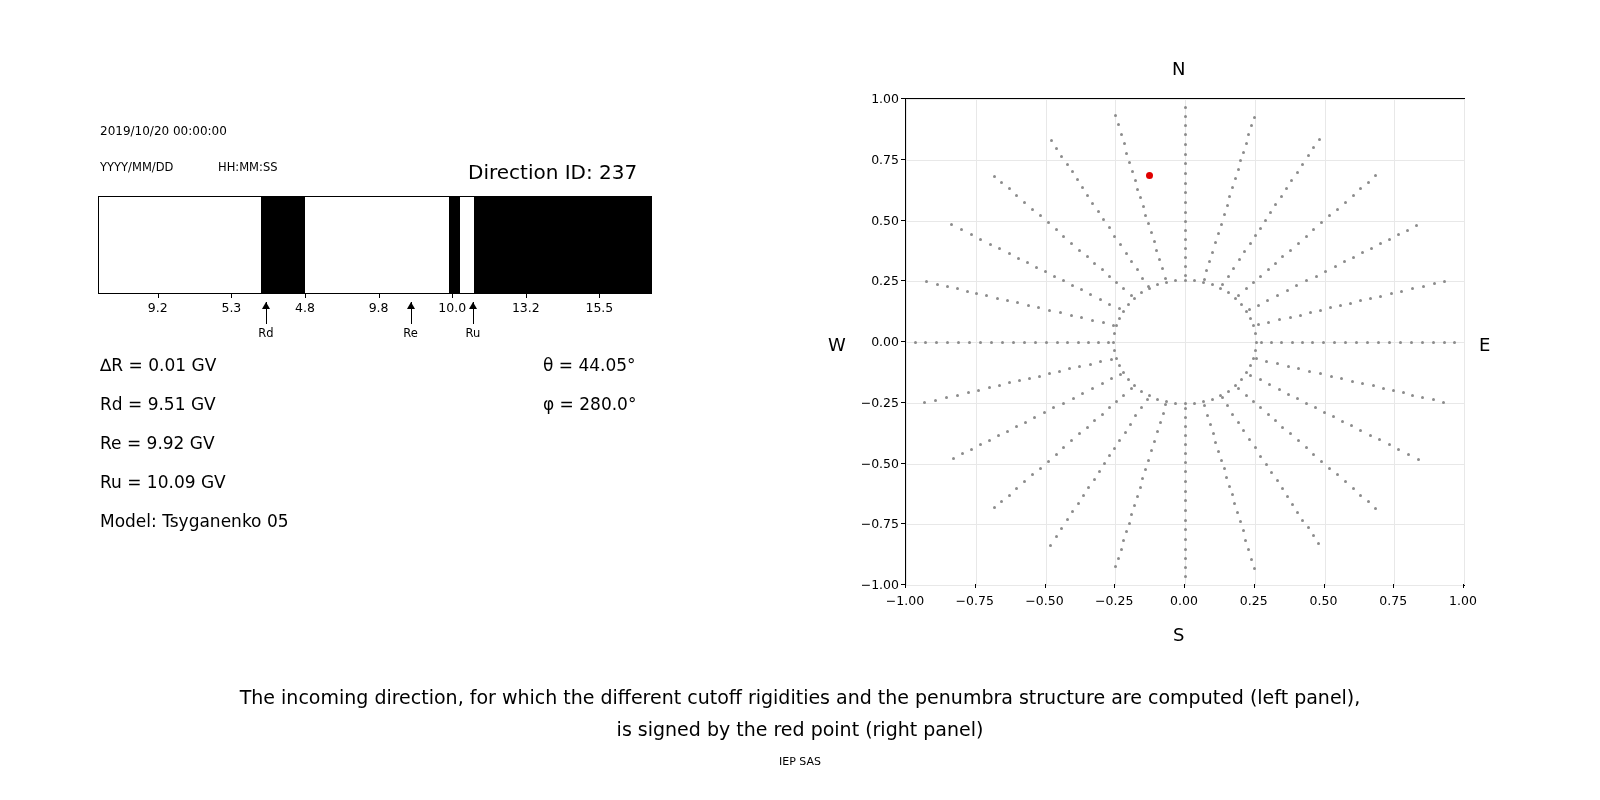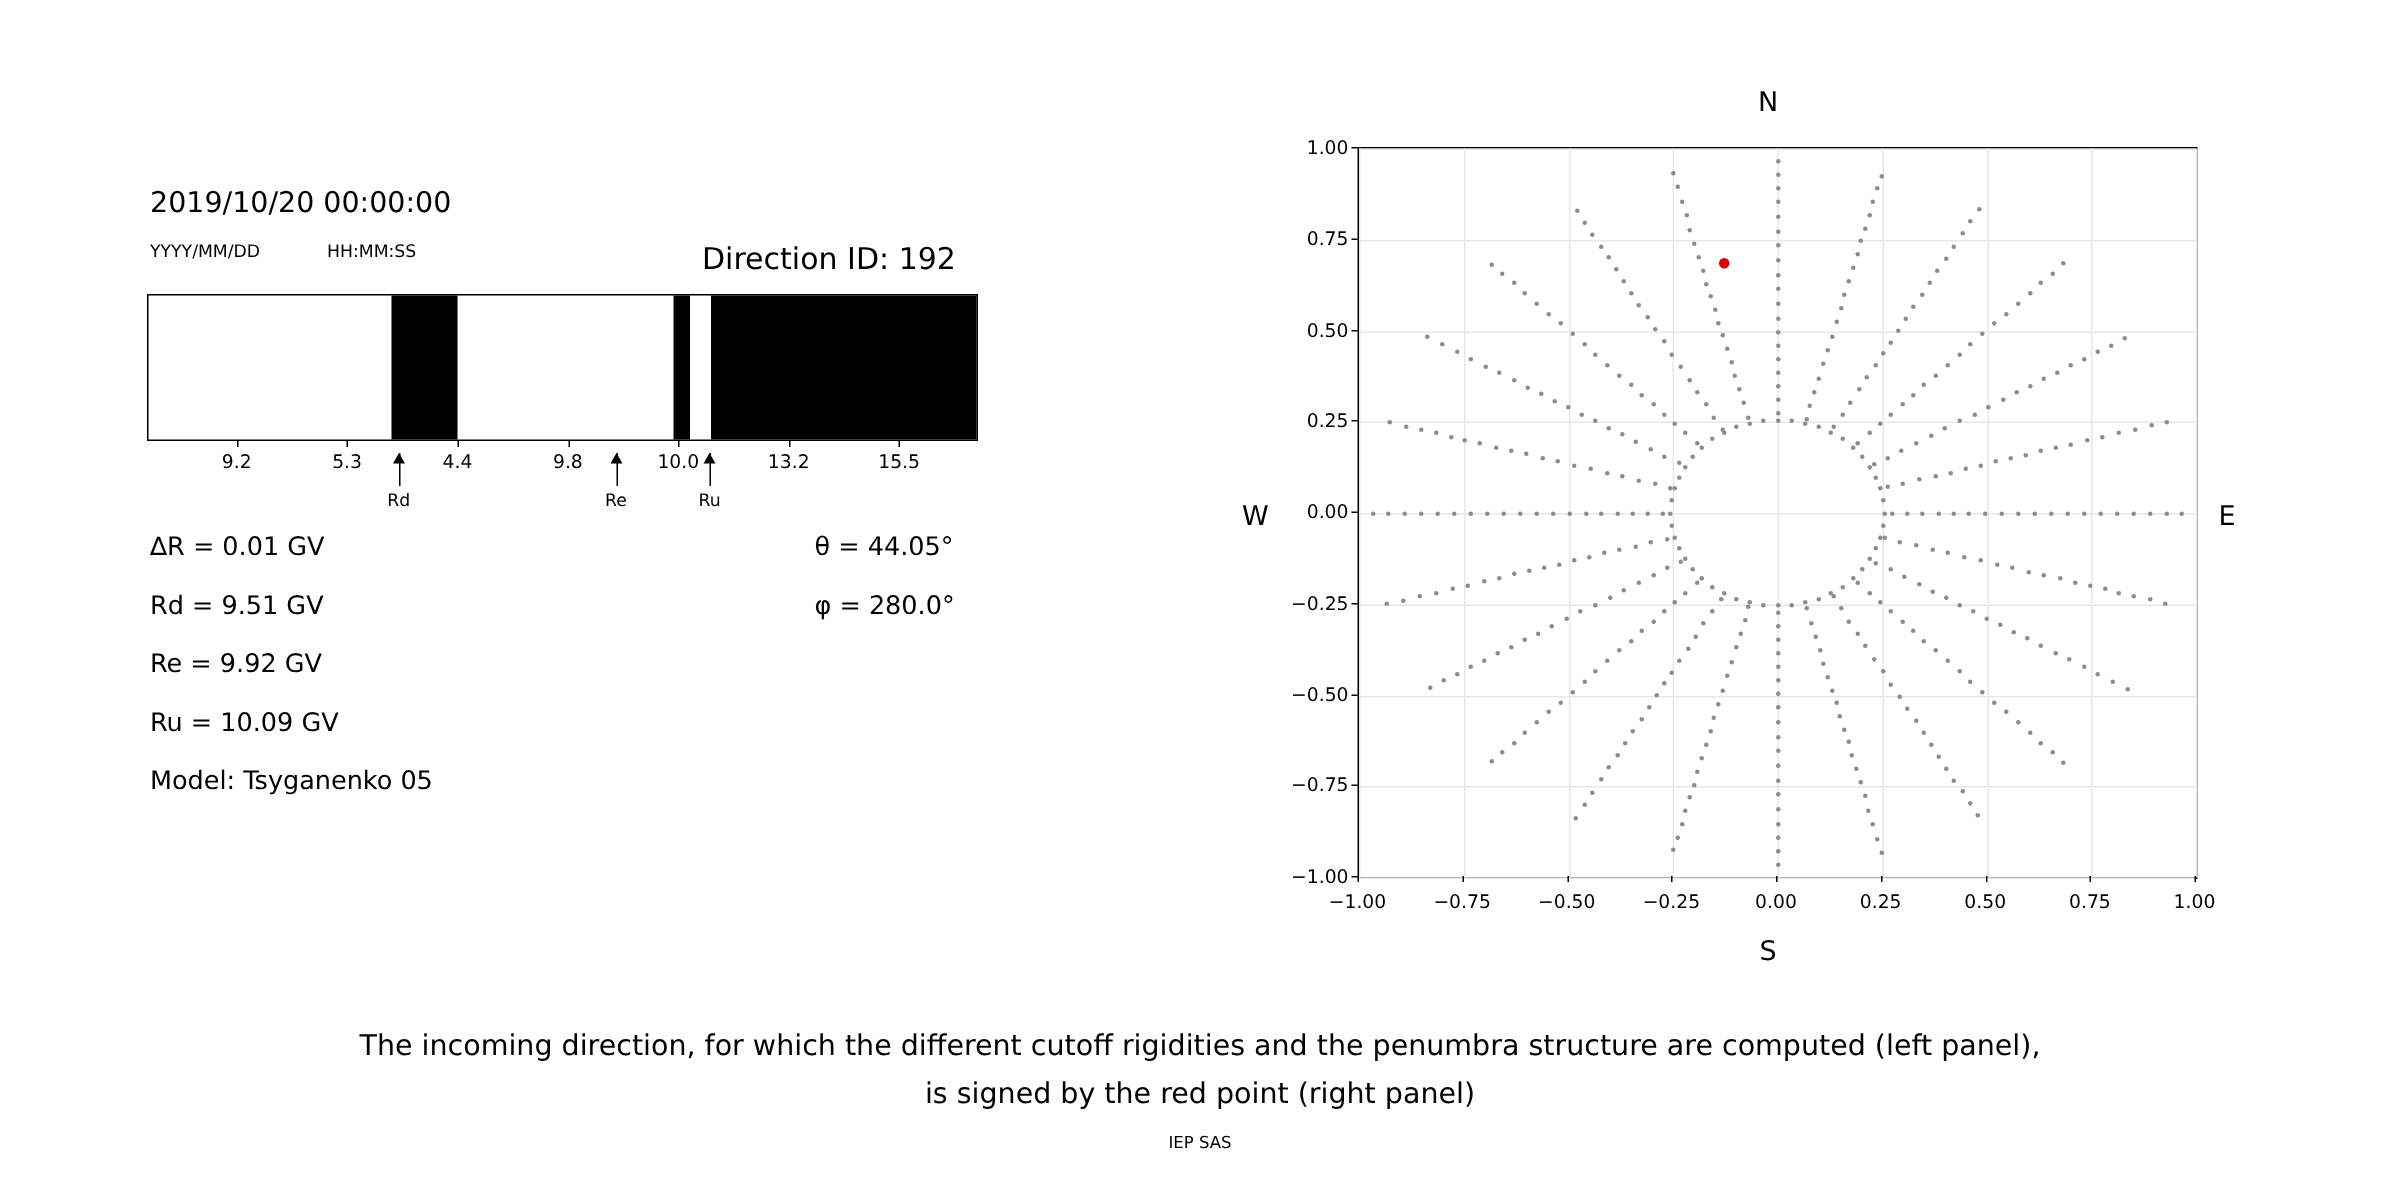--- a/index.html
+++ b/index.html
@@ -7,21 +7,21 @@
     width:1600px;height:800px;background:#ffffff;
     font-family:"DejaVu Sans", sans-serif;
     color:#000000;position:relative;overflow:hidden;
   }
   .panel-left{position:absolute;left:0;top:0;width:760px;height:640px;}
   .panel-right{position:absolute;left:760px;top:0;width:840px;height:640px;}
 
   .txt{position:absolute;white-space:nowrap;}
 
   #geo-position{left:100px;top:84px;font-size:17px;}
-  #datetime{left:100px;top:124px;font-size:19px;}
+  #datetime{left:100px;top:124px;font-size:12px;}
   #fmt-date{left:100px;top:160px;font-size:11.5px;}
   #fmt-time{left:218px;top:160px;font-size:11.5px;}
   #direction-id{left:468px;top:160px;font-size:20px;}
 
   
   .penumbra-wrap{position:absolute;left:98px;top:196px;width:554px;height:98px;}
   .penumbra-box{position:absolute;left:0;top:0;width:554px;height:98px;
     border:1px solid #000;box-sizing:border-box;background:#fff;}
   .band{position:absolute;top:0;height:96px;background:#000;}
 
@@ -69,38 +69,38 @@
   #footer{top:755px;font-size:11px;}
 </style>
 </head>
 <body>
 
 <div class="panel-left">
 
   <div class="txt" id="datetime">2019/10/20 00:00:00</div>
   <div class="txt" id="fmt-date">YYYY/MM/DD</div>
   <div class="txt" id="fmt-time">HH:MM:SS</div>
-  <div class="txt" id="direction-id">Direction ID: 192</div>
+  <div class="txt" id="direction-id">Direction ID: 237</div>
 
   <div class="penumbra-wrap">
     <div class="penumbra-box">
 
       <div class="band" style="left:161.9px;width:44.2px;"></div>
       <div class="band" style="left:349.6px;width:11.0px;"></div>
       <div class="band" style="left:375.4px;width:177.0px;"></div>
     </div>
   </div>
 
   <div class="axis-ticks">
     <div class="tick" style="left:59.8px;"></div>
     <div class="ticklabel" style="left:59.8px;">9.2</div>
     <div class="tick" style="left:133.4px;"></div>
     <div class="ticklabel" style="left:133.4px;">5.3</div>
     <div class="tick" style="left:207.0px;"></div>
-    <div class="ticklabel" style="left:207.0px;">4.4</div>
+    <div class="ticklabel" style="left:207.0px;">4.8</div>
     <div class="tick" style="left:280.6px;"></div>
     <div class="ticklabel" style="left:280.6px;">9.8</div>
     <div class="tick" style="left:354.2px;"></div>
     <div class="ticklabel" style="left:354.2px;">10.0</div>
     <div class="tick" style="left:427.8px;"></div>
     <div class="ticklabel" style="left:427.8px;">13.2</div>
     <div class="tick" style="left:501.4px;"></div>
     <div class="ticklabel" style="left:501.4px;">15.5</div>
   </div>
 

